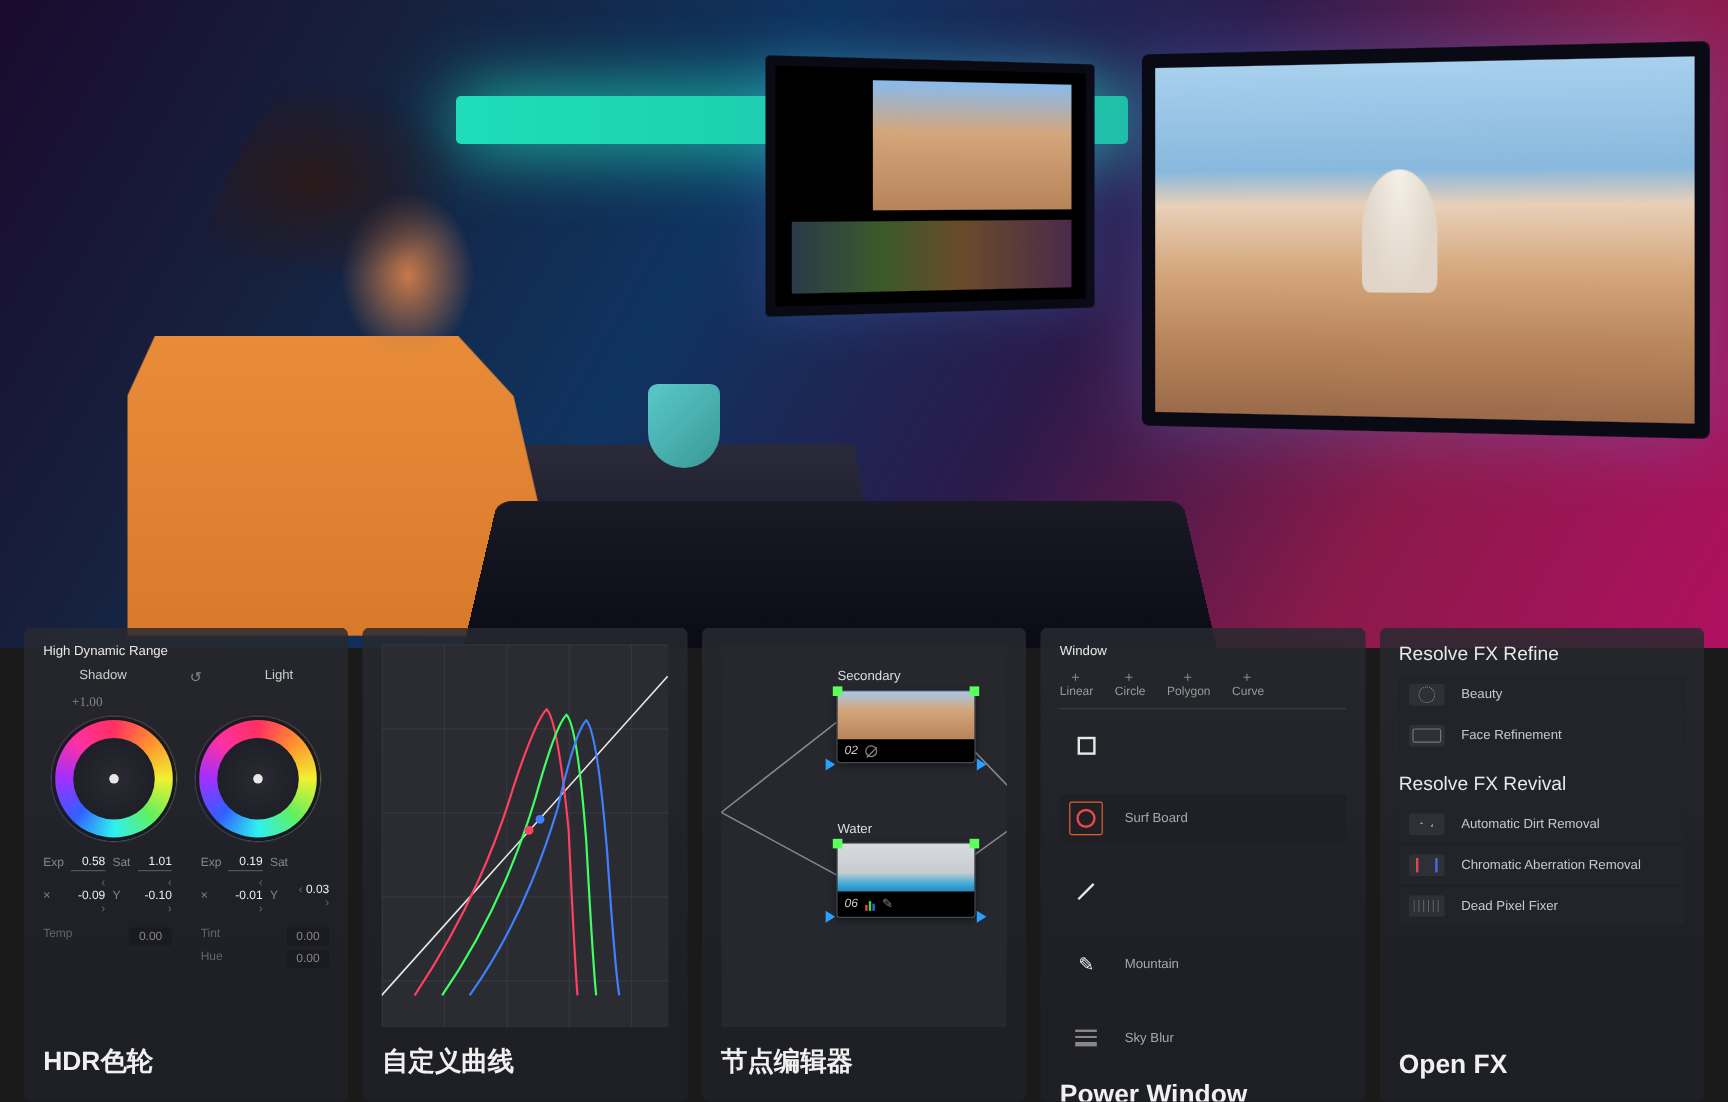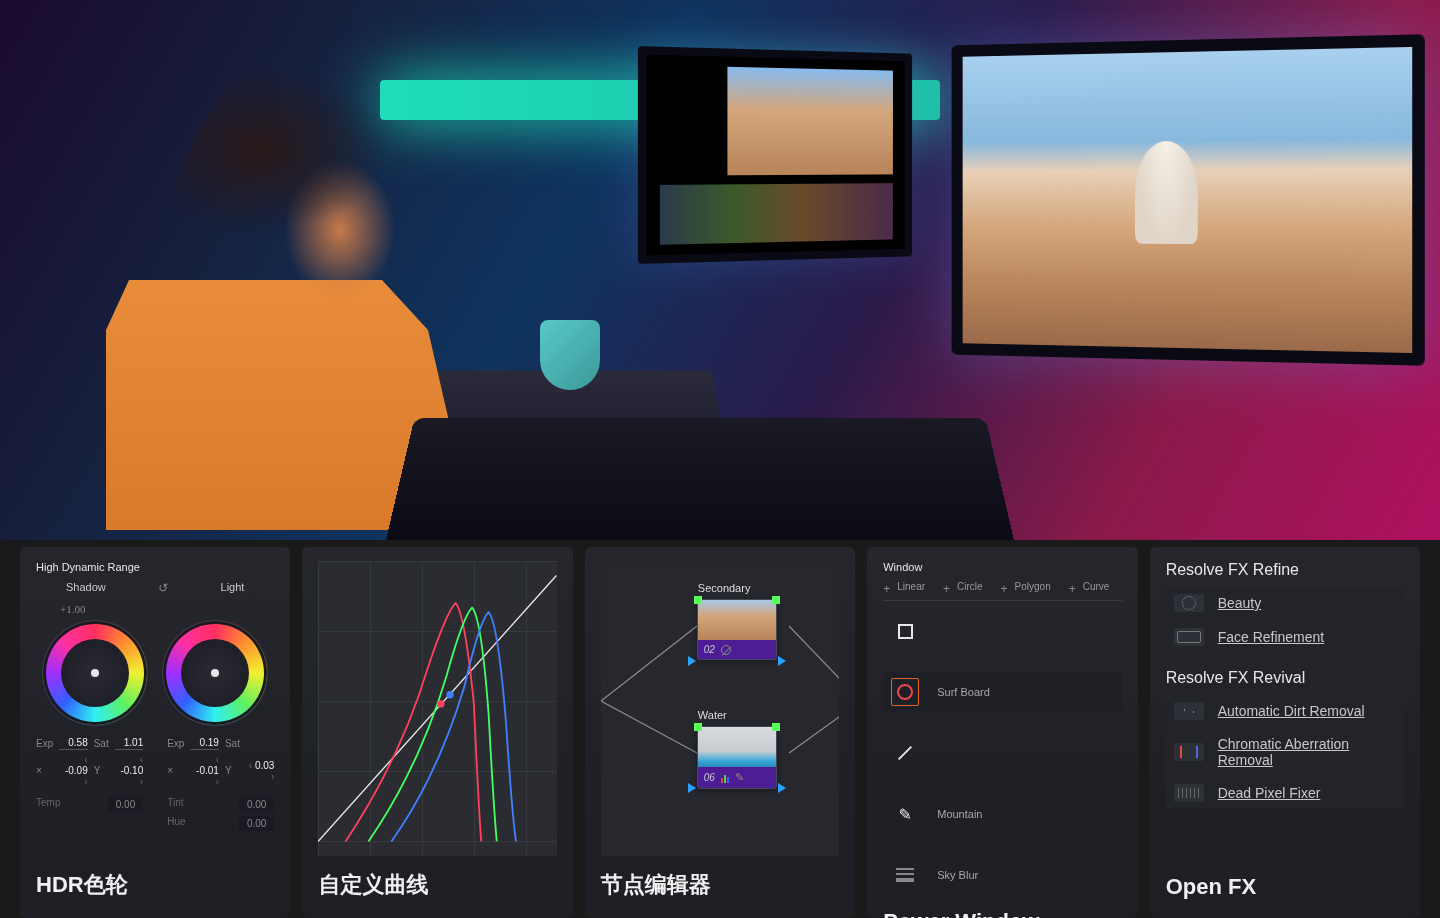--- a/index.html
+++ b/index.html
@@ -117,21 +117,20 @@
 }
 .panel {
   flex: 1;
   background: linear-gradient(180deg, rgba(40,42,48,0.85) 0%, rgba(30,32,38,0.92) 80%);
   border-radius: 6px;
   padding: 14px 16px 18px;
   display: flex;
   flex-direction: column;
   position: relative;
   overflow: hidden;
-  margin-top: 24px;
 }
 .panel-header {
   font-size: 11px;
   color: #e8e8e8;
   font-weight: 500;
   margin-bottom: 8px;
 }
 .panel-body {
   flex: 1;
   position: relative;
@@ -244,22 +243,22 @@
 }
 
 
 .node-canvas {
   position: absolute;
   inset: 0;
   background: #26282e;
 }
 .node {
   position: absolute;
-  width: 80px;
-  background: #4c1d95;
+  width: 116px;
+  background: #000000;
   border-radius: 3px;
   border: 1px solid #444a54;
   box-shadow: 0 2px 6px rgba(0,0,0,0.4);
 }
 .node .nlabel {
   position: absolute;
   top: -18px; left: 0;
   font-size: 11px;
   color: #ddd;
   font-weight: 500;
@@ -325,21 +324,21 @@
 .pw-tabs {
   display: flex;
   gap: 18px;
   font-size: 10px;
   color: #999;
   border-bottom: 1px solid #3a3c42;
   padding-bottom: 8px;
   margin-bottom: 10px;
   align-items: center;
 }
-.pw-tab { display: flex; align-items: center; gap: 5px; cursor: pointer; }
+.pw-tab { display: flex; align-items: center; gap: 5px; cursor: pointer; flex-direction: column; }
 .pw-tab .ticon { width: 9px; height: 9px; display: inline-block; }
 .pw-tab.add .ticon::before { content: "+"; font-size: 12px; color: #888; margin-right: -2px; }
 .pw-list { display: flex; flex-direction: column; gap: 21px; }
 .pw-item {
   display: flex;
   align-items: center;
   gap: 18px;
   padding: 6px 8px;
   cursor: pointer;
   border-radius: 2px;
@@ -375,21 +374,21 @@
   margin-bottom: 2px;
   cursor: pointer;
 }
 .fx-item .fx-icon {
   width: 30px; height: 18px;
   background: #2e3038;
   border-radius: 2px;
   position: relative;
   flex-shrink: 0;
 }
-.fx-item .fx-label { font-size: 14px; color: #c8c8c8; text-decoration: underline; }
+.fx-item .fx-label { font-size: 11px; color: #c8c8c8; }
 .fx-section + .fx-section { margin-top: 16px; }
 .fx-item .fx-icon.beauty::after {
   content: "";
   position: absolute;
   inset: 2px 8px;
   border: 1px dotted #888;
   border-radius: 50%;
 }
 .fx-item .fx-icon.face::after {
   content: "";

